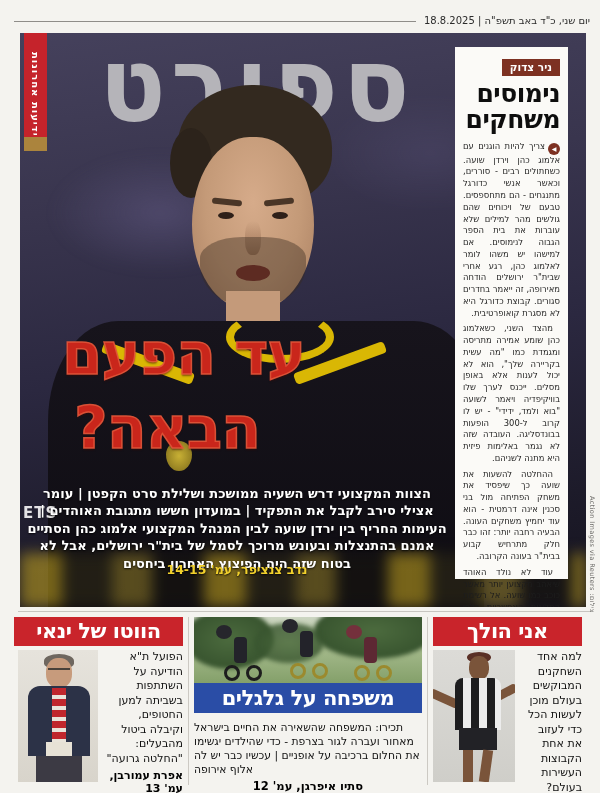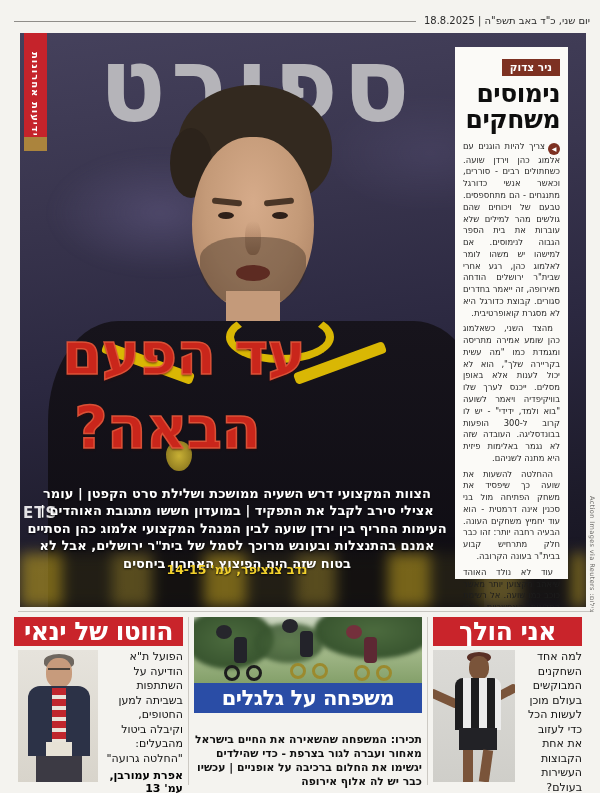--- a/index.html
+++ b/index.html
@@ -106,30 +106,30 @@
   .photo-credit { position:absolute; left:588px; top:428px; height:185px; z-index:5;
     writing-mode:vertical-rl; font-size:6.5px; color:#6f6e6b; letter-spacing:.4px; white-space:nowrap; }
 
   .block-underline { position:absolute; top:611px; left:18px; width:572px; height:1px; background:#c7c5c0; }
 
   
   .bottom-row { position:absolute; top:617px; right:18px; left:14px; height:168px;
     display:flex; gap:5px; }
   .v-div { width:1px; background:#ccc9c3; }
 
-  .banner-red { background:#c9242b; color:#fff; font-weight:bold; font-size:25px;
+  .banner-red { background:#c9242b; color:#fff; font-weight:bold; font-size:21px;
     height:29px; line-height:29px; text-align:center; letter-spacing:-0.5px; }
   .banner-blue { background:#2a4da6; color:#fff; font-weight:bold; font-size:21px;
     height:30px; line-height:30px; text-align:center; letter-spacing:-0.5px; }
 
   .card-right { width:150px; } .card-left { width:170px; } .card-center { width:228px; }
   .card-flex { display:flex; gap:5px; margin-top:4px; }
   .teaser-text { font-size:11px; line-height:1.32; color:#111; text-align:right; }
   .teaser-byline { font-weight:bold; font-size:11px; margin-top:3px; color:#000; }
-  .center-text { font-size:10.8px; line-height:1.3; color:#111; text-align:right; margin-top:20px;font-weight:bold; }
+  .center-text { font-size:10.8px; line-height:1.3; color:#111; text-align:left; margin-top:8px; }
   .center-byline { font-weight:bold; font-size:11.5px; text-align:center; margin-top:2px; color:#000; }
 
   
   .fig-man { position:relative; width:80px; height:132px; overflow:hidden;
     background:linear-gradient(180deg,#e6e3dc,#d8d4cb); flex-shrink:0; }
   .man-head { position:absolute; left:28px; top:8px; width:26px; height:30px;
     background:#c79b7c; border-radius:45%; }
   .man-hair { position:absolute; left:26px; top:4px; width:30px; height:14px;
     background:#6e675f; border-radius:50% 50% 30% 30%; }
   .man-glasses { position:absolute; left:30px; top:18px; width:22px; height:5px;

